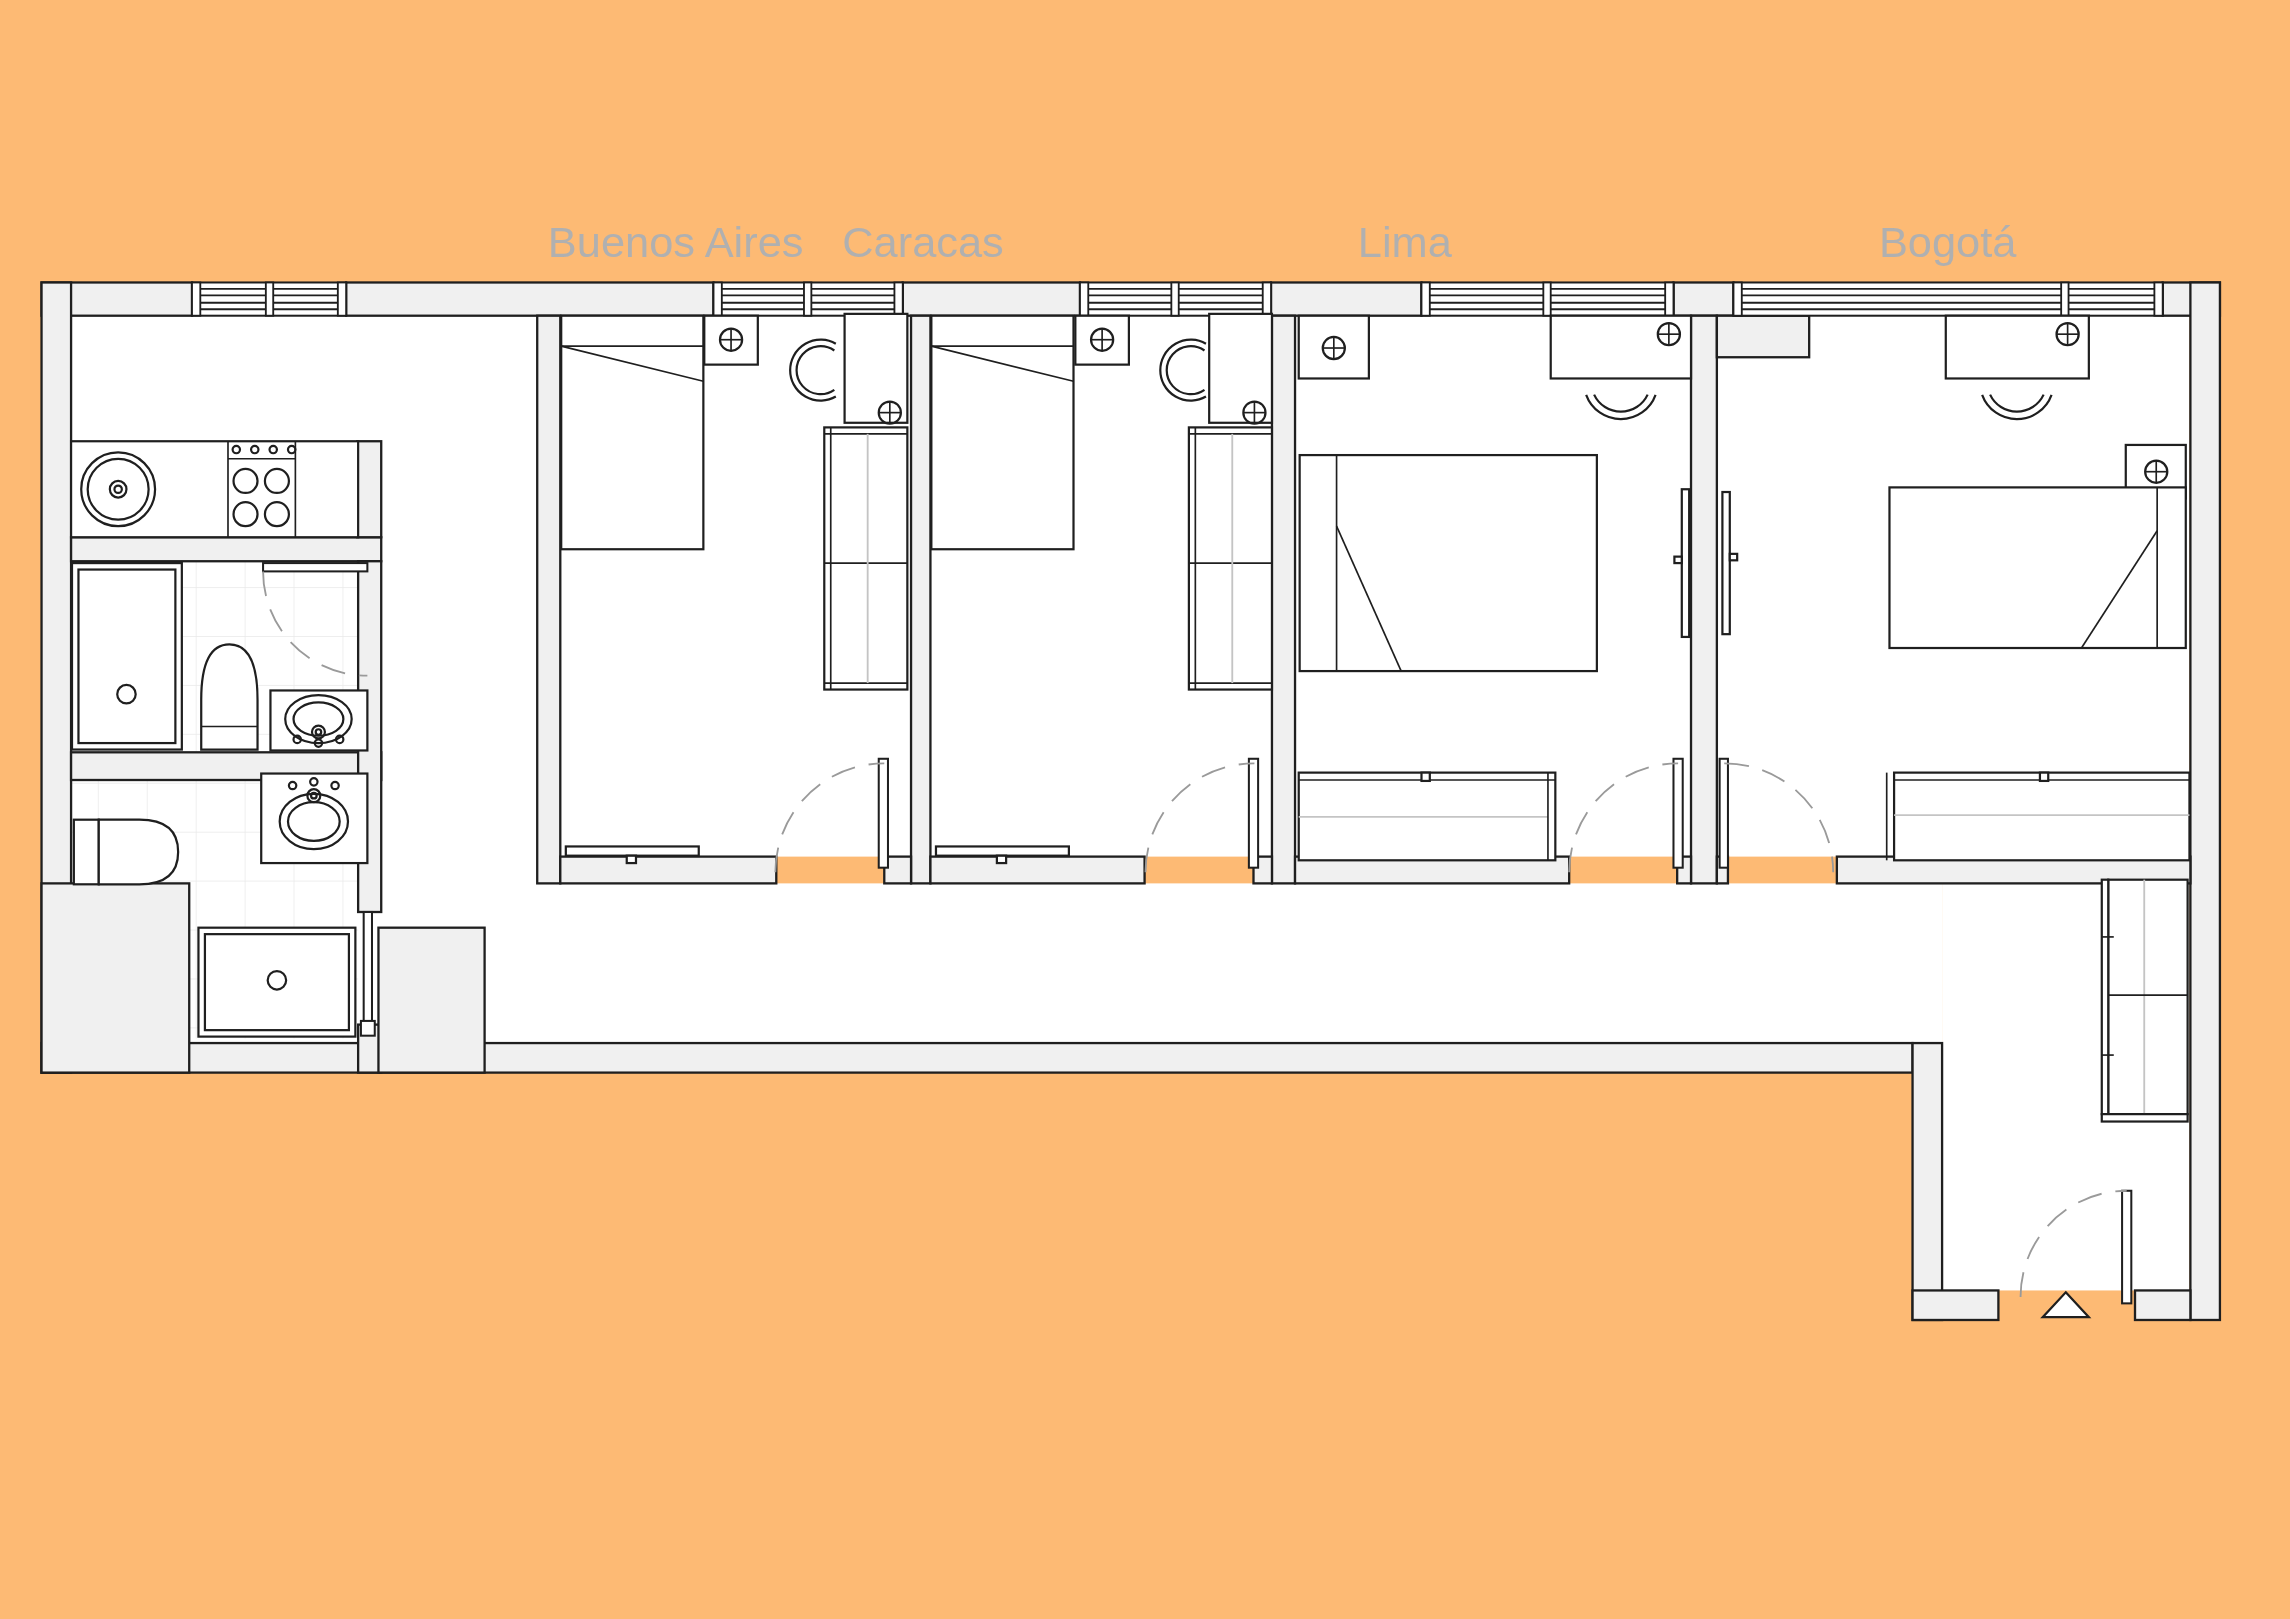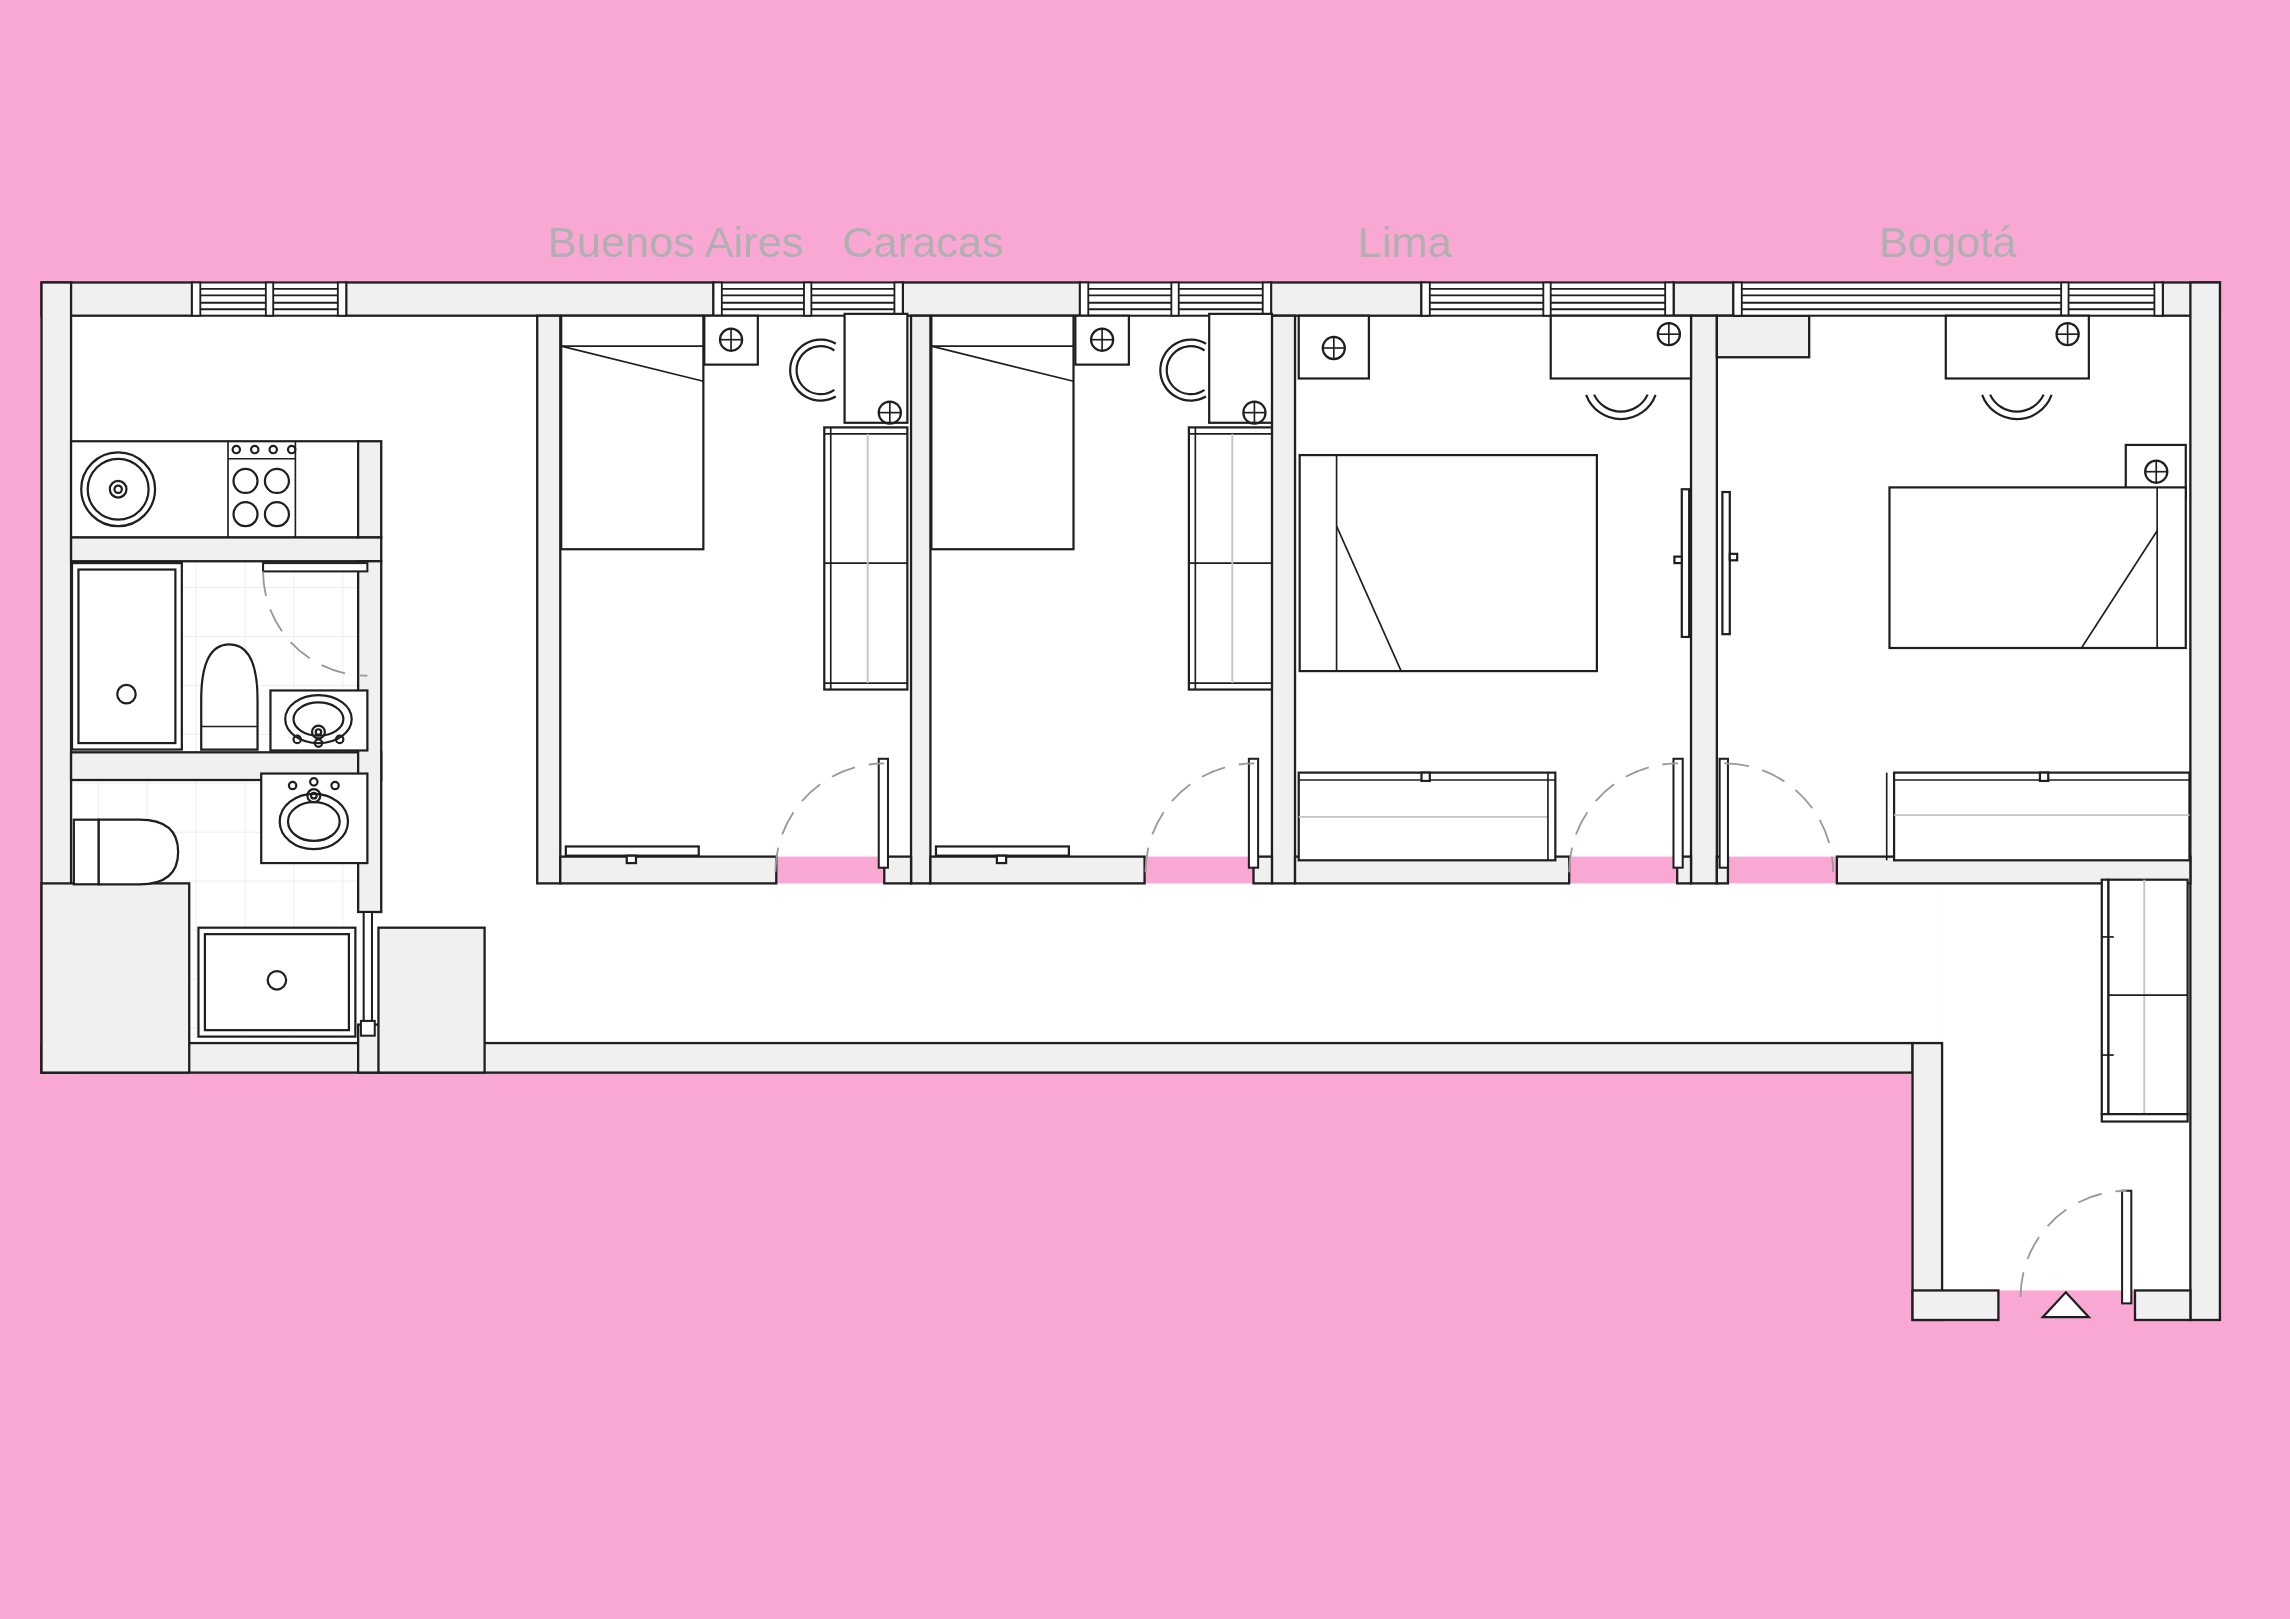--- a/index.html
+++ b/index.html
@@ -1,20 +1,20 @@
 <!DOCTYPE html>
 <html style="--wall-fill: #f0f0f0; --line: #1f1f1f; --label: #b0b0b0; --tile: #e9e9e9; --swing: #9a9a9a; --inner-line: #c4c4c4;font-size:14.8px"><head>
 <meta charset="utf-8">
 <style>
   :root{
     --wall-fill:#f0f0f0; --line:#1f1f1f; --label:#b0b0b0;
     --tile:#e9e9e9; --swing:#9a9a9a; --inner-line:#c4c4c4;
   }
   html,body{margin:0;padding:0;background:#ffffff;}
-  .stage{position:relative;width:2291px;height:1620px;background:#f9a8d4;overflow:hidden;}
+  .stage{position:relative;width:2291px;height:1620px;background:#fdba74;overflow:hidden;}
   svg{display:block;}
   .wall{fill:var(--wall-fill);stroke:var(--line);stroke-width:2.5;}
   .floor{fill:#ffffff;stroke:none;}
   .tilefloor{fill:url(#tiles);stroke:none;}
   .furn{fill:#ffffff;stroke:var(--line);stroke-width:2.4;}
   .furn-nf{fill:none;stroke:var(--line);stroke-width:2.4;}
   .thin{fill:none;stroke:var(--line);stroke-width:1.8;}
   .lite{fill:none;stroke:var(--inner-line);stroke-width:2;}
   .swing{fill:none;stroke:var(--swing);stroke-width:2;stroke-dasharray:27 15;}
   .leaf{fill:#ffffff;stroke:var(--line);stroke-width:2.2;}

